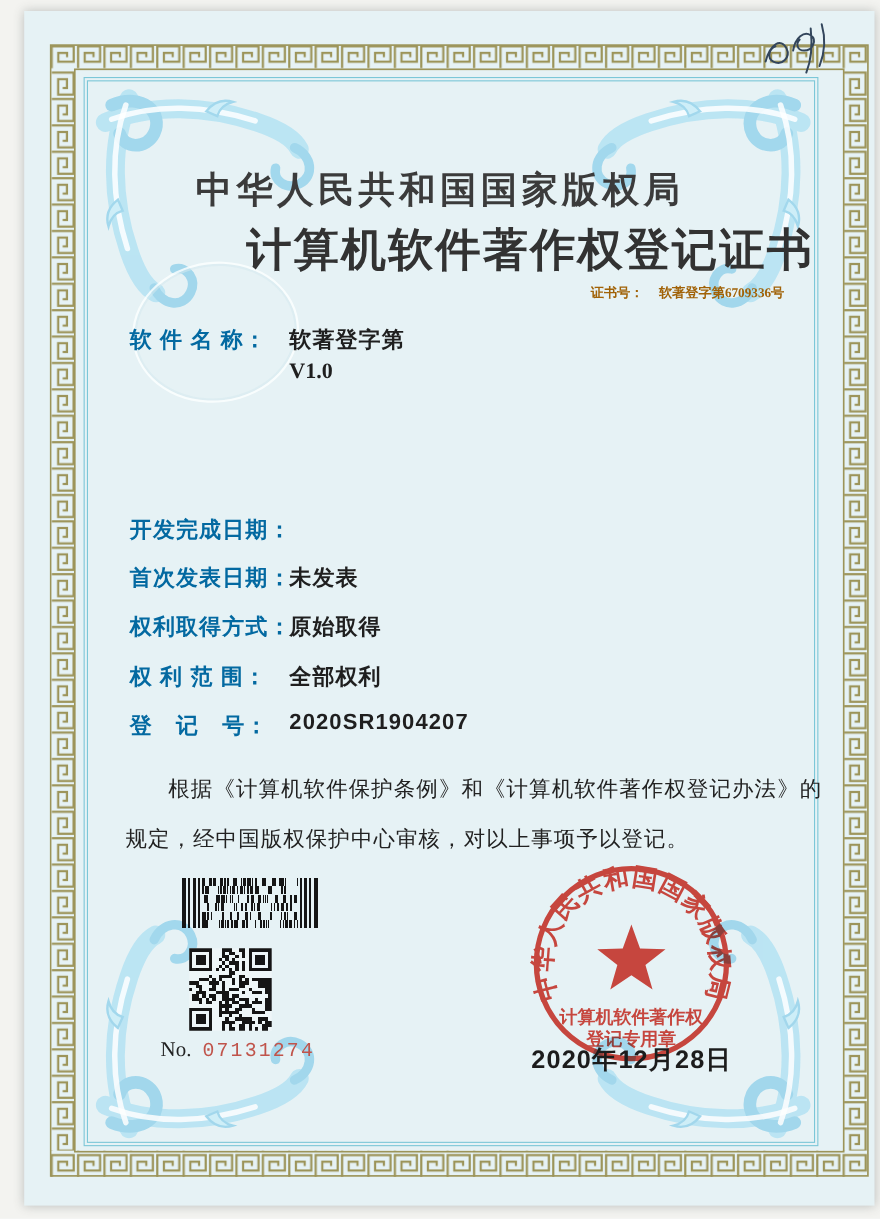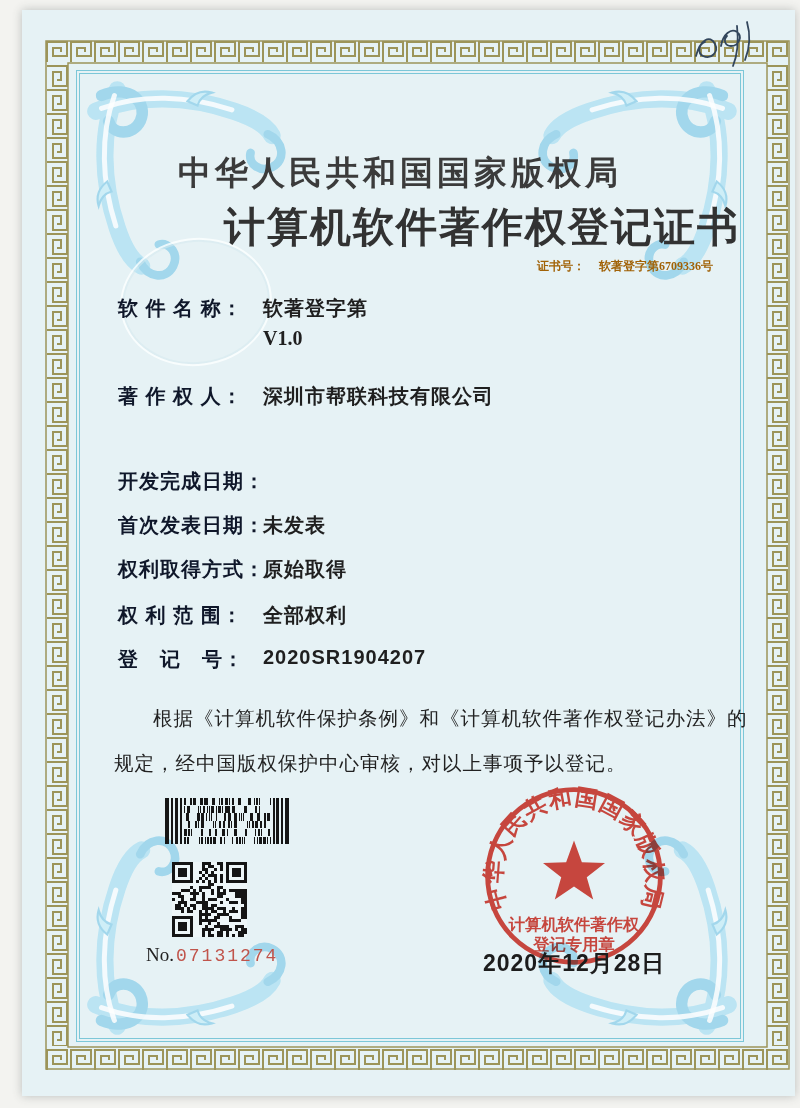--- a/index.html
+++ b/index.html
@@ -27,36 +27,36 @@
   
   .authority{position:absolute;left:58px;top:141px;width:640px;text-align:center;
              font-size:33px;font-weight:700;color:#3b3b3b;letter-spacing:4px}
   .cert-title{position:absolute;left:38px;top:190px;width:680px;text-align:right;
               font-size:41px;font-weight:700;color:#323232;letter-spacing:2px}
   .cert-no{position:absolute;top:248px;right:82px;font-size:12px;font-weight:700;color:#a16207}
   .cert-no .lbl{margin-right:14px}
 
   
   .frow{position:absolute;left:0;width:100%;height:30px}
-  .flabel{position:absolute;left:96px;font-size:20px;font-weight:700;color:#0f172a;
+  .flabel{position:absolute;left:96px;font-size:20px;font-weight:700;color:#0369a1;
           letter-spacing:1px;font-family:"Liberation Sans",sans-serif;white-space:pre}
   .fvalue{position:absolute;left:241px;font-size:20px;font-weight:700;color:#1f1f1f;
           letter-spacing:1px;font-family:"Liberation Sans",sans-serif;white-space:pre}
   .fvalue2{position:absolute;left:241px;top:32px;font-size:20px;font-weight:700;color:#1f1f1f;
            font-family:Liberation Serif, serif}
 
   .statement{position:absolute;left:92px;top:686px;width:650px;font-size:19.5px;color:#222;
              line-height:45px;letter-spacing:1px;font-weight:500}
   .statement .l1{text-indent:2em}
 
   .barcode{position:absolute;left:143px;top:788px;width:126px;height:46px}
   .qr{position:absolute;left:150px;top:852px;width:75px;height:75px;background:#eef6f8}
   .serial{position:absolute;left:124px;top:934px;font-size:19px;color:#222}
   .serial .num{color:#c0544b;font-family:"Liberation Mono",monospace;font-size:18px;
-               letter-spacing:2px;margin-left:2px}
+               letter-spacing:2px;margin-left:10px}
 
   .seal{position:absolute;left:456px;top:770px;width:192px;height:192px;opacity:.92;
         mix-blend-mode:multiply}
   .issue-date{position:absolute;left:461px;top:938px;font-size:23px;font-weight:700;
               color:#1c1c1c;letter-spacing:1px;font-family:"Liberation Sans",sans-serif}
   .handwriting{position:absolute;left:652px;top:0;width:100px;height:74px}
 </style>
 </head>
 <body>
 
@@ -114,24 +114,20 @@
   <div class="authority">中华人民共和国国家版权局</div>
   <div class="cert-title">计算机软件著作权登记证书</div>
   <div class="cert-no">
     <span class="lbl">证书号：</span><span>软著登字第6709336号</span>
   </div>
 
   <div class="frow" style="top:285px">
     <span class="flabel">软 件 名 称：</span>
     <span class="fvalue">软著登字第</span>
     <span class="fvalue2">V1.0</span>
-  </div>
-  <div class="frow" style="top:373px">
-    <span class="flabel">著 作 权 人：</span>
-    <span class="fvalue">深圳市帮联科技有限公司</span>
   </div>
   <div class="frow" style="top:458px">
     <span class="flabel">开发完成日期：</span>
   </div>
   <div class="frow" style="top:502px">
     <span class="flabel">首次发表日期：</span>
     <span class="fvalue">未发表</span>
   </div>
   <div class="frow" style="top:546px">
     <span class="flabel">权利取得方式：</span>

